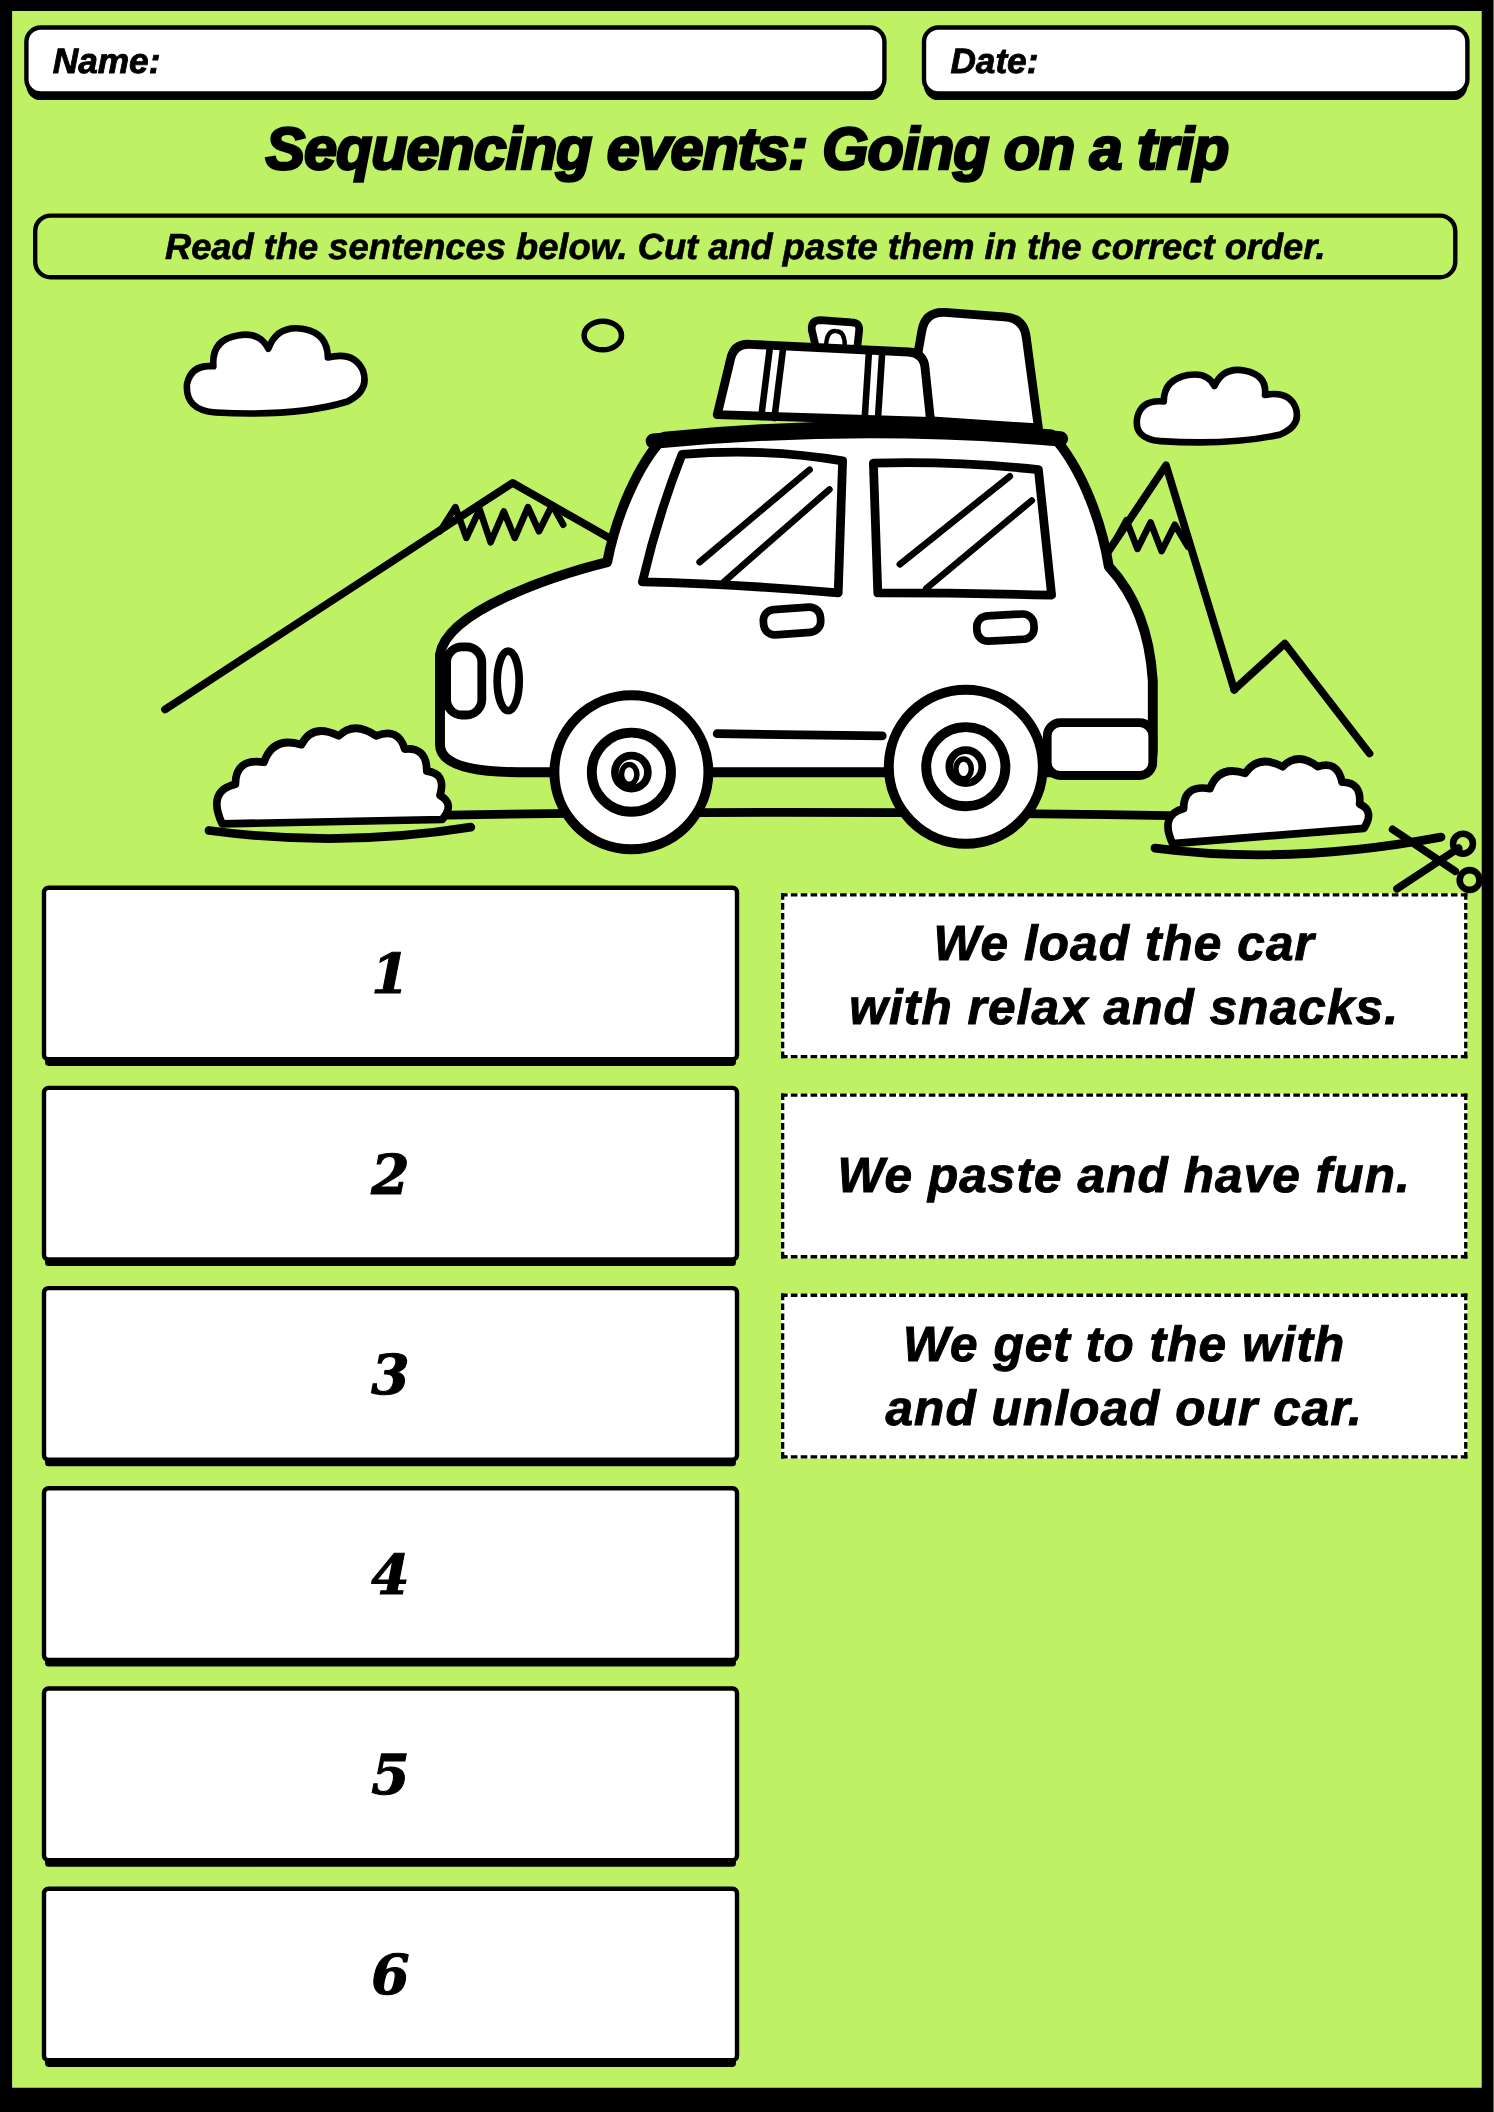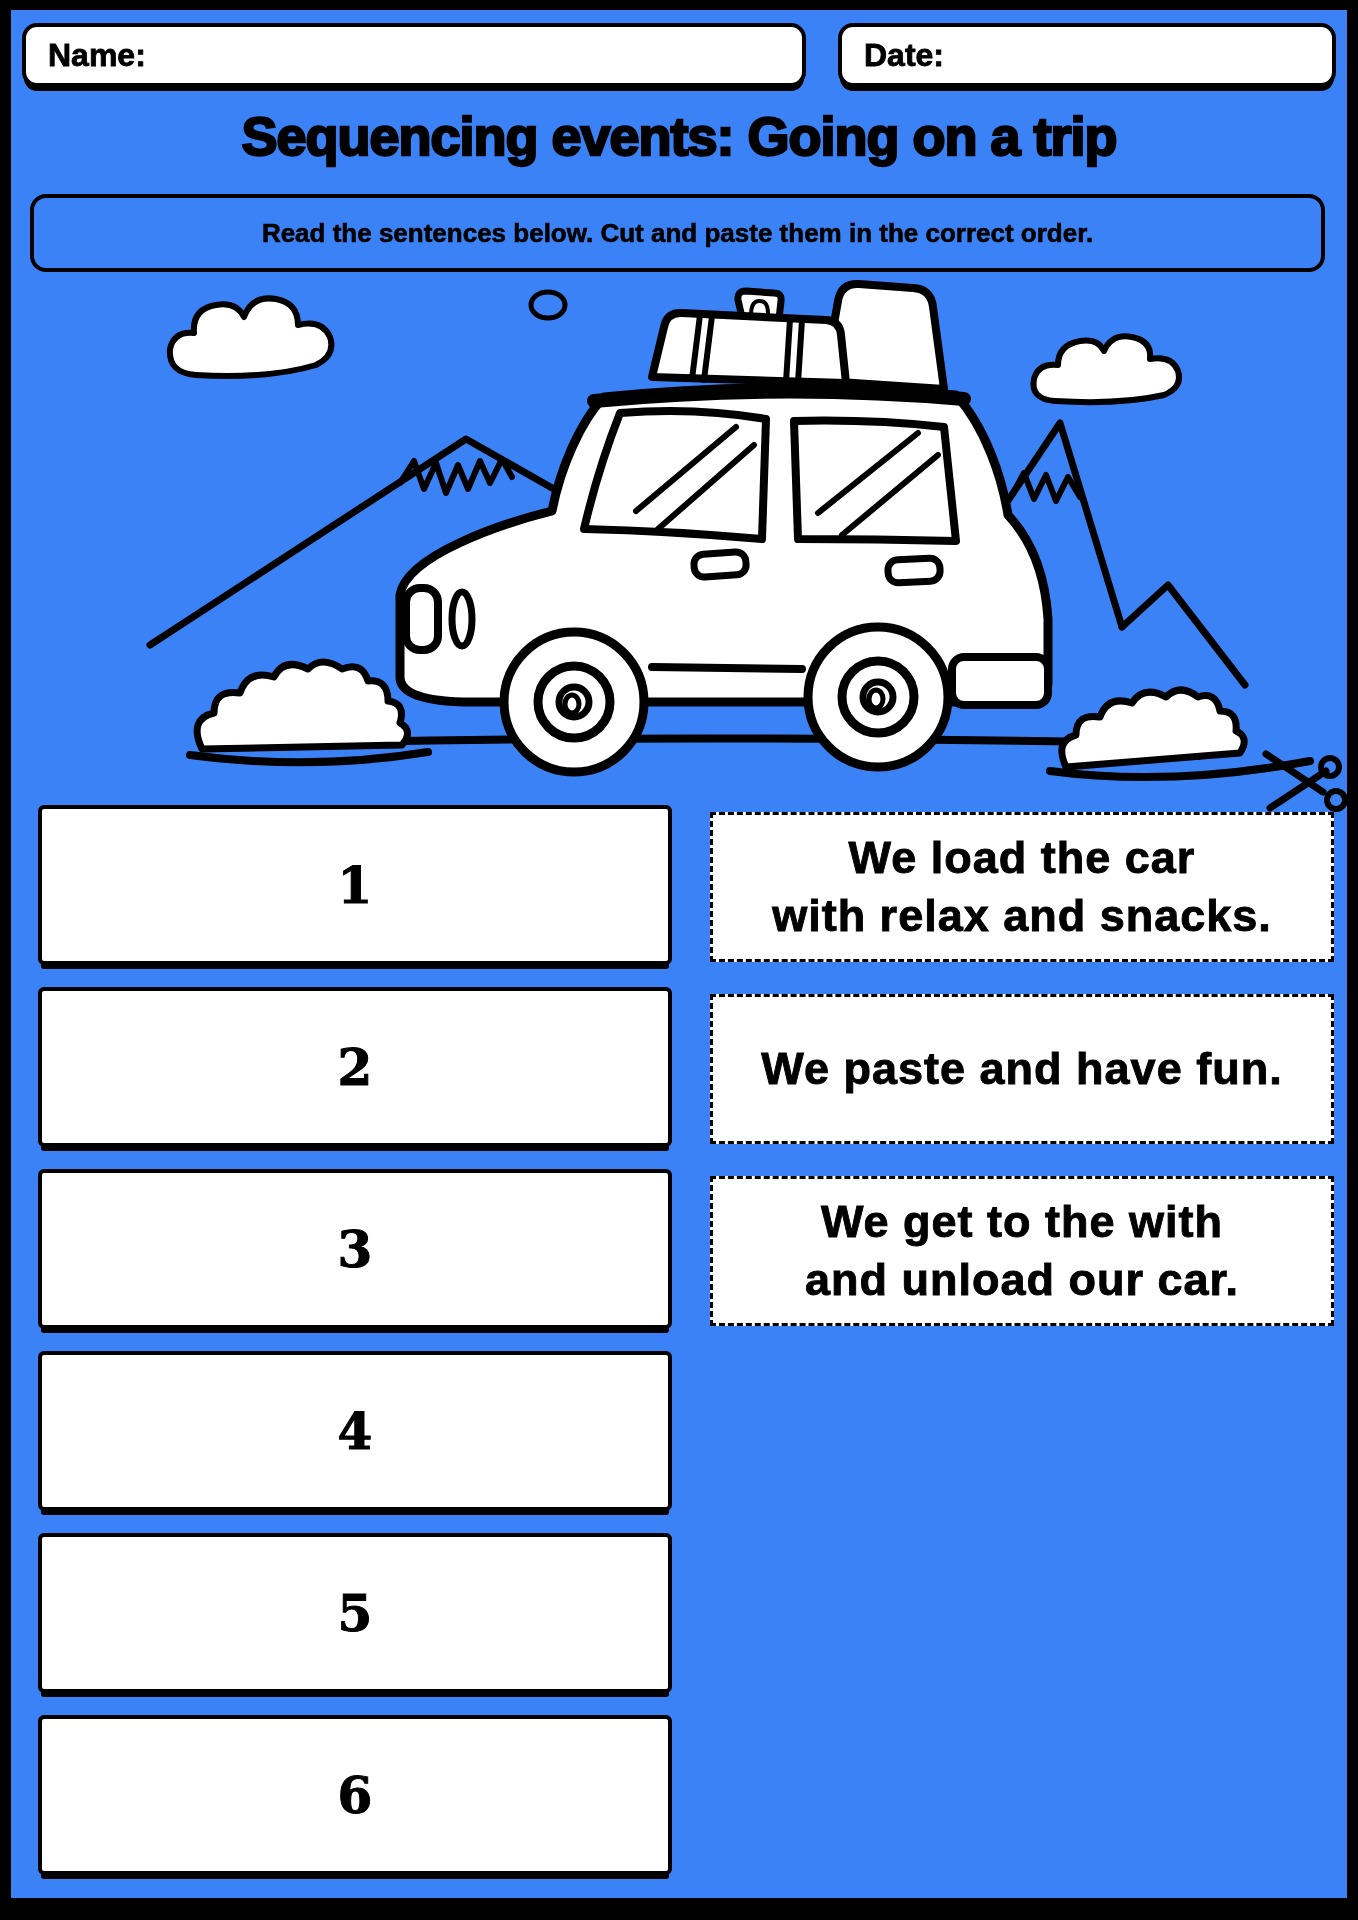--- a/index.html
+++ b/index.html
@@ -1,22 +1,23 @@
 <!DOCTYPE html>
 <html><head>
 <meta charset="utf-8">
 <style>
   html,body{margin:0;padding:0;background:#e8e8e8;}
   .page{
     position:relative;
     width:1358px;height:1920px;
-    background:#3b82f6;
+    background:#bef264;
     font-family:"Liberation Sans",sans-serif;
     color:#000;
     overflow:hidden;
+    font-style:italic;
   }
   .frame{
     position:absolute;inset:0;
     border:solid #000;
     border-width:10px 11px 22px 11px;
     pointer-events:none;
     z-index:50;
   }
   
   .fillbox{
@@ -37,24 +38,24 @@
   .title{
     position:absolute;left:0;top:86px;width:100%;height:100px;
     display:flex;align-items:center;justify-content:center;
     font-size:54px;font-weight:bold;letter-spacing:-1px;
     -webkit-text-stroke:2.4px #000;
     white-space:nowrap;
     z-index:5;
   }
   
   .instruction{
-    position:absolute;left:30px;top:194px;width:1295px;height:78px;
+    position:absolute;left:30px;top:194px;width:1295px;height:60px;
     border:4px solid #000;border-radius:16px;box-sizing:border-box;
     display:flex;align-items:center;justify-content:center;
-    font-size:26px;font-weight:bold;
+    font-size:33px;font-weight:bold;
     -webkit-text-stroke:0.6px #000;
     z-index:5;
   }
   
   .art{
     position:absolute;left:0;top:255px;width:1358px;height:570px;
     z-index:1;pointer-events:none;
   }
   
   .slot-col{position:absolute;left:38px;top:805px;width:634px;z-index:6;}

